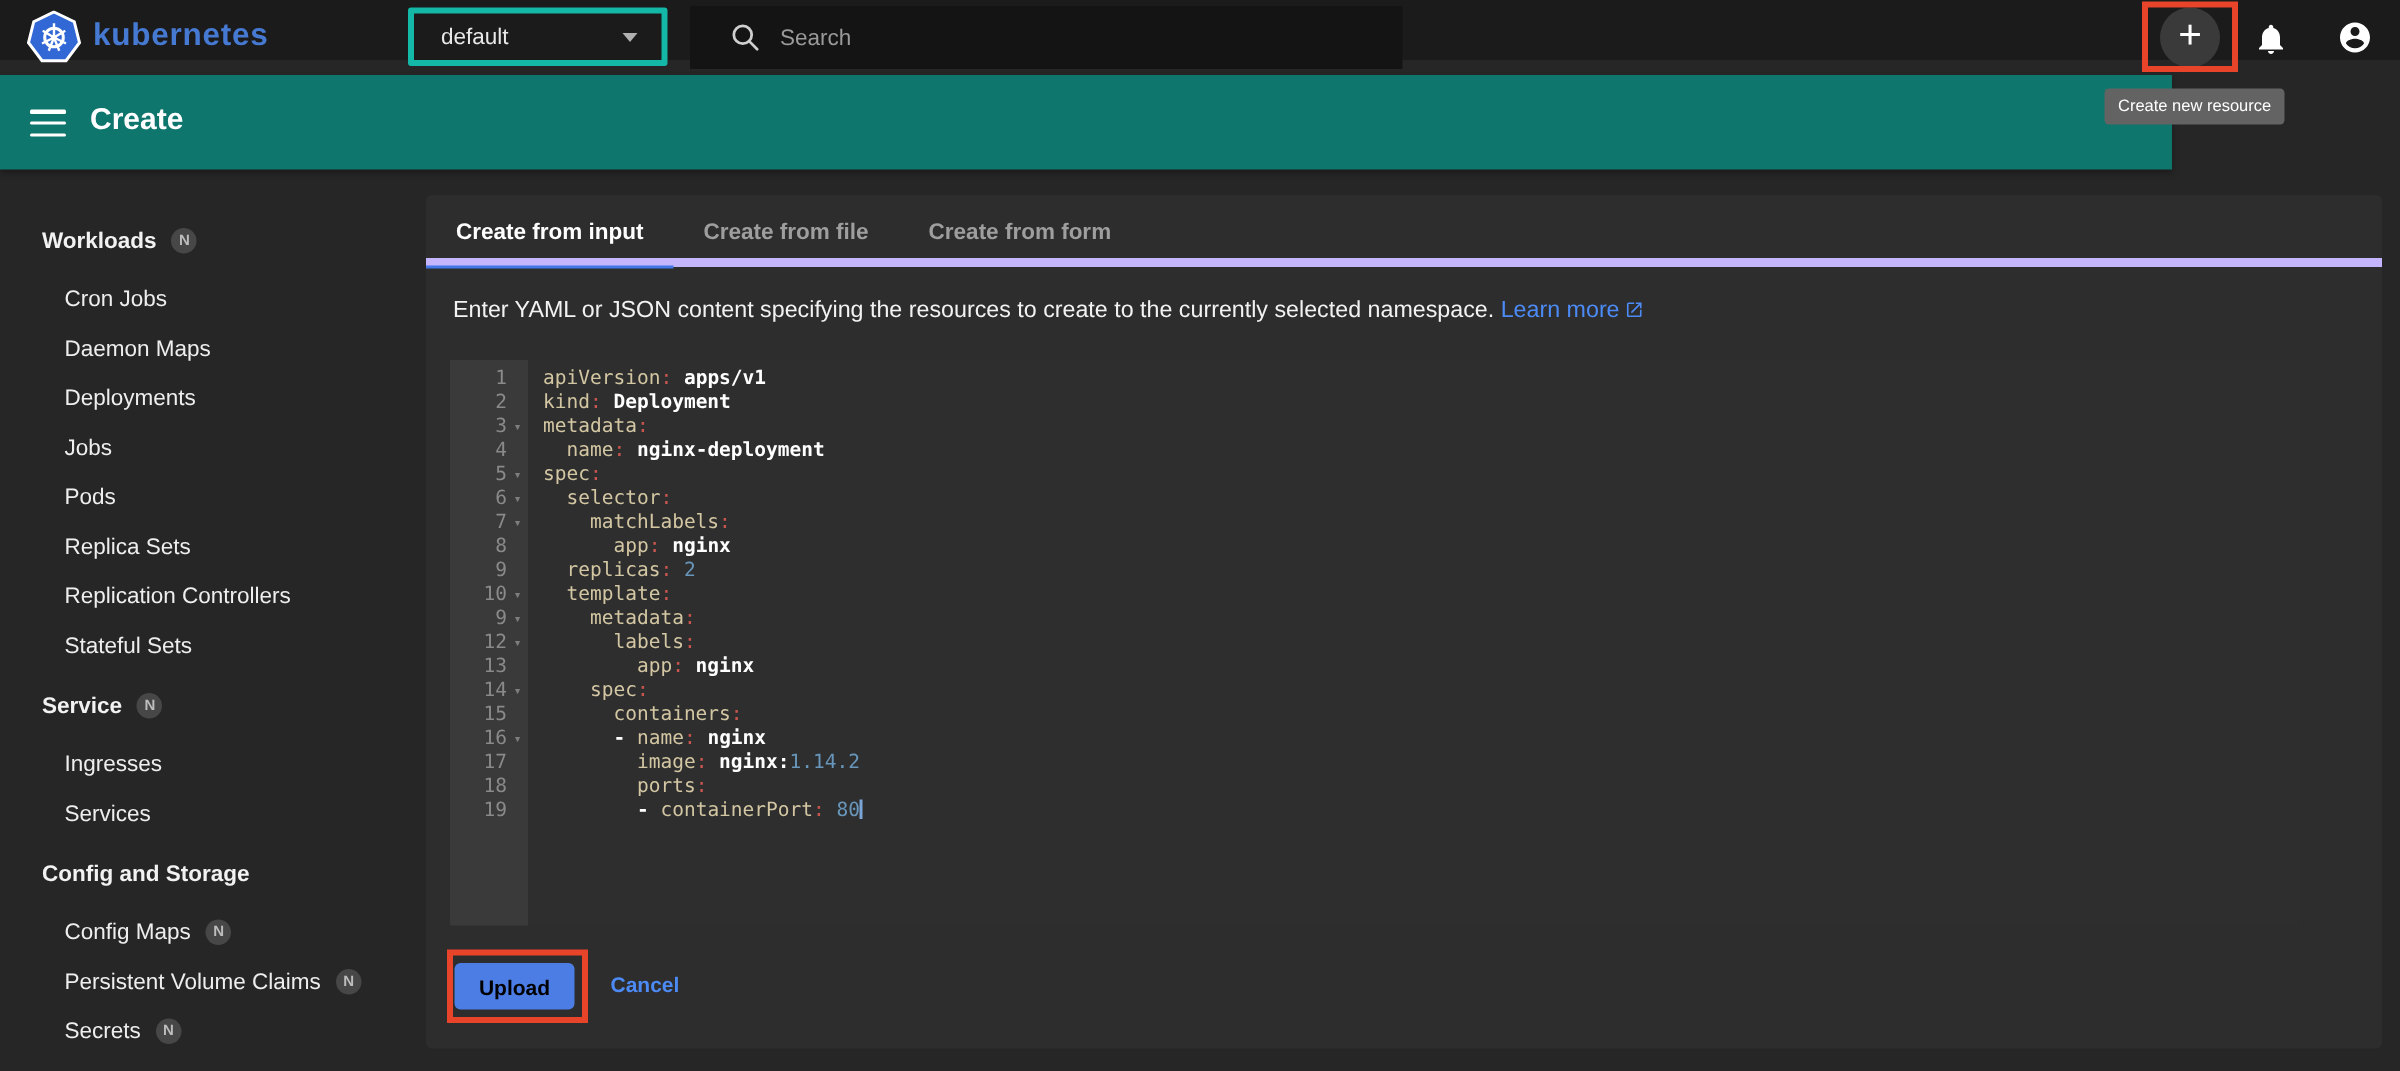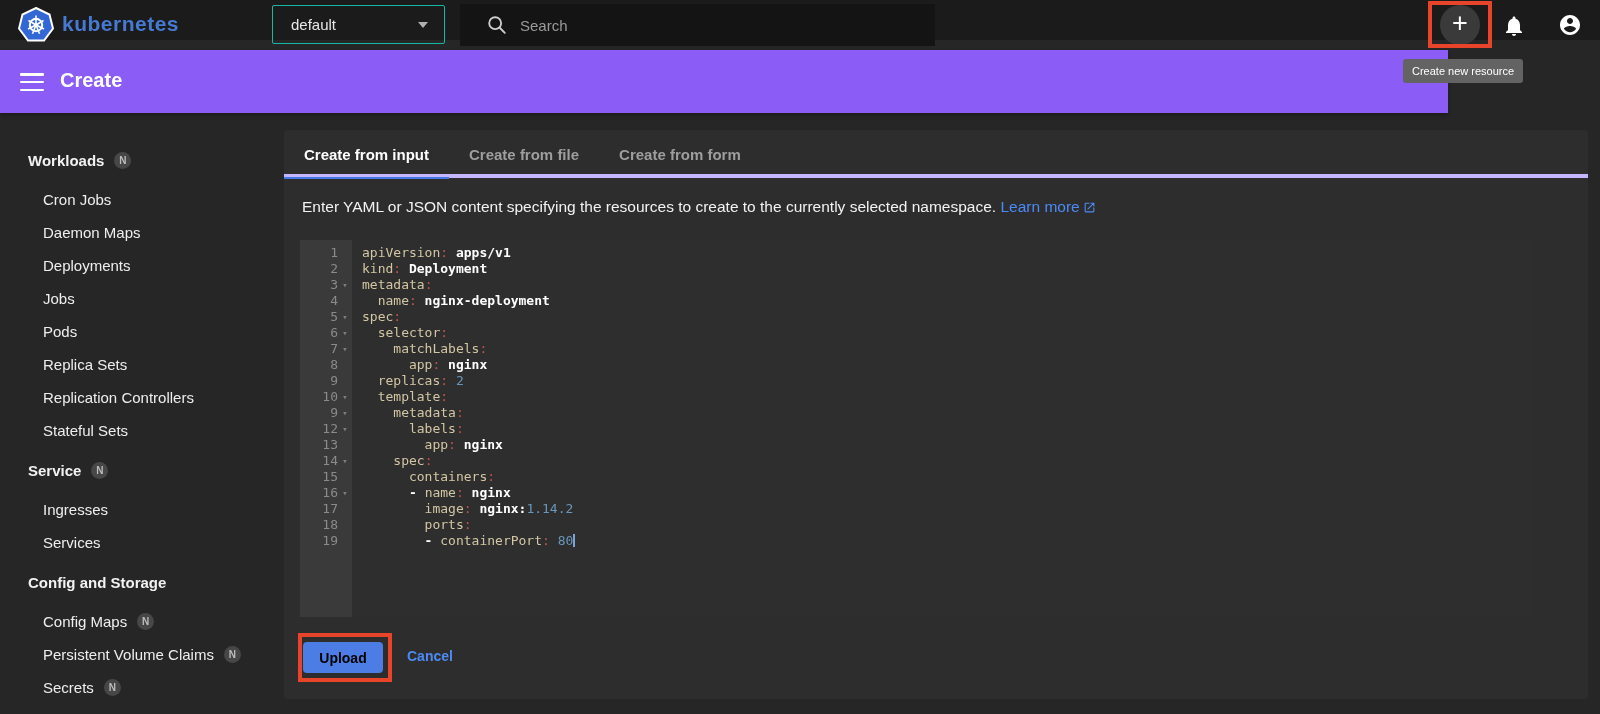--- a/index.html
+++ b/index.html
@@ -3,21 +3,21 @@
 <meta charset="utf-8">
 <style>
   * { margin:0; padding:0; box-sizing:border-box; }
   html,body { width:1600px; height:714px; overflow:hidden; background:#262626;
               font-family:"Liberation Sans", sans-serif; }
 
   
   .topbar { position:absolute; left:0; top:0; width:1600px; height:40px; background:#1b1b1b; z-index:5; }
   .logo { position:absolute; left:18px; top:7px; width:36px; height:36px; }
   .brand { position:absolute; left:62px; top:12px; font-size:21px; font-weight:700; color:#4679d2; letter-spacing:.5px; }
-  .ns-select { position:absolute; left:272px; top:5px; width:173px; height:39px; border:1px solid #14b8a6; border-radius:2px;
+  .ns-select { position:absolute; left:272px; top:5px; width:173px; height:39px; border:4px solid #14b8a6; border-radius:2px;
                display:flex; align-items:center; padding:0 16px 0 18px; }
   .ns-select .val { color:#e8e8e8; font-size:15px; flex:1; }
   .caret-down { width:0; height:0; border-left:5px solid transparent; border-right:5px solid transparent; border-top:6px solid #b0b0b0; }
   .searchbox { position:absolute; left:460px; top:4px; width:475px; height:42px; background:#141414; display:flex; align-items:center; }
   .searchbox svg { margin-left:26px; }
   .searchbox input { background:transparent; border:none; outline:none; color:#e0e0e0; font-size:15px;
                      font-family:"Liberation Sans",sans-serif; margin-left:12px; width:330px; }
   .searchbox input::placeholder { color:#9a9a9a; }
   .plus-btn { position:absolute; left:1440px; top:5px; width:40px; height:40px; border-radius:50%; background:#3a3a3a;
               color:#fff; display:flex; align-items:center; justify-content:center; }
@@ -27,37 +27,37 @@
   
   .hl-box { position:absolute; border:4px solid #e8442a; z-index:20; }
   .hl-plus { left:1428px; top:1px; width:64px; height:47px; }
   .hl-upload { left:14px; top:503px; width:94px; height:49px; }
 
   
   .tooltip { position:absolute; left:1403px; top:59px; height:24px; background:#636363; border-radius:3px;
              color:#fff; font-size:11px; display:flex; align-items:center; padding:0 9px; z-index:30; }
 
   
-  .bluebar { position:absolute; left:0; top:50px; width:1448px; height:63px; background:#8b5cf6;
+  .bluebar { position:absolute; left:0; top:50px; width:1448px; height:63px; background:#0f766e;
              box-shadow:0 2px 4px rgba(0,0,0,.3); z-index:4; }
   .burger { position:absolute; left:20px; top:23px; width:24px; height:18px; display:flex; flex-direction:column; justify-content:space-between; }
   .burger div { height:2.5px; background:#fff; border-radius:1px; }
   .page-title { position:absolute; left:60px; top:19px; color:#fff; font-size:20px; font-weight:700; }
 
   
   .sidebar { position:absolute; left:0; top:113px; width:277px; height:601px; padding-top:24px; }
   .nav-heading { height:46px; display:flex; align-items:center; padding-left:28px;
                  color:#f2f2f2; font-size:15px; font-weight:700; }
   .nav-item { height:33px; display:flex; align-items:center; padding-left:43px; color:#eeeeee; font-size:15px; cursor:pointer; }
   .n-badge { width:17px; height:17px; border-radius:50%; background:#474747; color:#bdbdbd; font-size:10px; font-weight:700;
              display:inline-flex; align-items:center; justify-content:center; margin-left:10px; flex:none; }
 
   
   .card { position:absolute; left:284px; top:130px; width:1304px; height:569px; background:#2d2d2e; border-radius:4px; }
-  .tabbar { position:relative; height:48px; display:flex; border-bottom:4px solid #c4b5fd; }
+  .tabbar { position:relative; height:48px; display:flex; border-bottom:6px solid #c4b5fd; }
   .tab { position:relative; height:48px; display:flex; align-items:center; justify-content:center;
          padding:0 20px; font-size:15px; font-weight:600; color:#9e9e9e; cursor:pointer; }
   .tab.active { color:#fff; }
   .tab.active::after { content:""; position:absolute; left:0; right:0; bottom:-1px; height:2px; background:#4377e8; }
 
   .desc { position:absolute; left:18px; top:68px; width:1260px; color:#f2f2f2; font-size:15.5px; }
   .learn-more { color:#4c8bf5; text-decoration:none; font-weight:400; }
   .ext-icon { vertical-align:-2px; margin-left:3px; }
 
   

